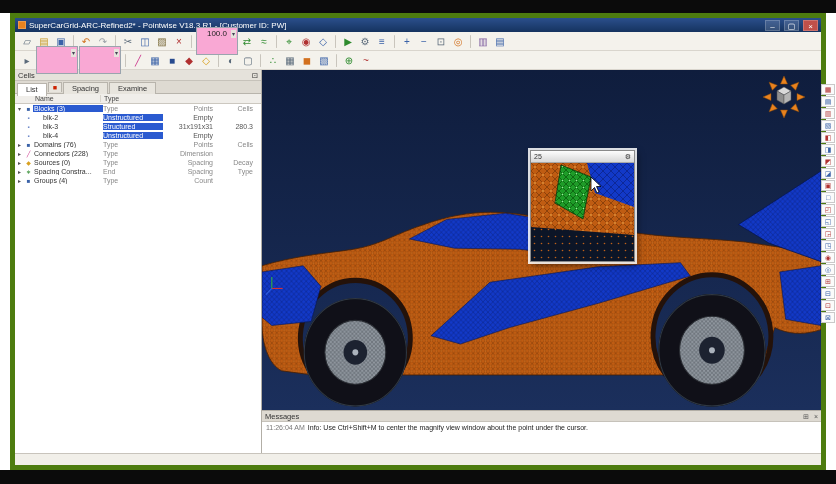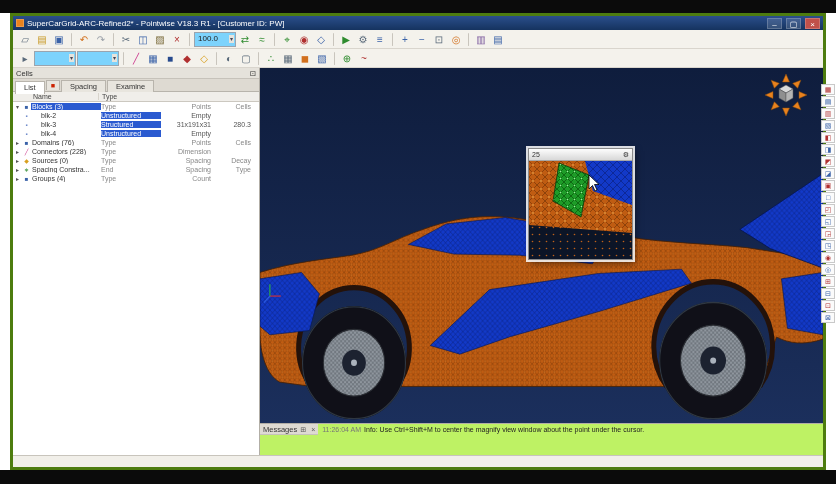--- a/index.html
+++ b/index.html
@@ -1,43 +1,43 @@
 <!DOCTYPE html>
 <html style="--titlebar-top: #2b4f8c; --titlebar-bottom: #15335f; --viewport-top: #0f1d3d; --viewport-bottom: #1b2f5c; --mesh-orange: #bf5c12; --mesh-blue: #1239c8; --mesh-green: #1e9c28; --selection: #2a5ad0;"><head>
 <meta charset="utf-8">
 <style>
   *{box-sizing:border-box;margin:0;padding:0}
   html,body{width:836px;height:484px;overflow:hidden}
   body{background:#0b0b0b;position:relative;font-family:"Liberation Sans",sans-serif}
   .whitebg{position:absolute;left:0;top:13px;width:836px;height:457px;background:#ffffff}
 
   .app{position:absolute;left:10px;top:13px;width:816px;height:457px;background:#f1efe9;
-       border:3px solid #4d7c0f;display:flex;flex-direction:column}
+       border:5px solid #4d7c0f;display:flex;flex-direction:column}
 
   
   .titlebar{height:14px;background:linear-gradient(var(--titlebar-top,#2b4f8c),var(--titlebar-bottom,#15335f));
             color:#fff;font-size:8px;display:flex;align-items:center;padding:0 3px;gap:3px;flex:0 0 auto}
   .appicon{width:8px;height:8px;background:#e8821e;border:1px solid #fff3;flex:0 0 auto}
   .title{flex:1;white-space:nowrap;overflow:hidden}
   .wbtn{width:15px;height:11px;font-size:8px;line-height:11px;text-align:center;color:#fff;
         background:#ffffff22;border:1px solid #ffffff33;margin-left:1px}
   .wbtn.close{background:#c0504a}
 
   
   .menubar{height:13px;background:#f4f2ec;display:flex;align-items:center;font-size:9px;color:#222;
            padding-left:4px;border-bottom:1px solid #dedad2;flex:0 0 auto}
   .mi{padding:0 5px}
 
   
   .tb{height:19px;background:#f4f2ec;border-bottom:1px solid #d9d5cd;display:flex;align-items:center;
       padding:0 4px;gap:1px;flex:0 0 auto}
   .titem{width:16px;height:15px;font-size:10px;line-height:15px;text-align:center;border-radius:2px;cursor:default}
   .titem.sep{width:1px;height:13px;background:#c9c5bd;margin:0 3px;padding:0}
-  .titem.combo{width:42px;height:15px;background:#7dd3fc;border:1px solid #9aa4ae;font-size:8px;color:#222;
-               line-height:11px;text-align:left;padding:0 10px 0 3px;position:relative;border-radius:0}
+  .titem.combo{width:42px;height:28px;background:#f9a8d4;border:1px solid #9aa4ae;font-size:8px;color:#222;
+               line-height:11px;text-align:right;padding:0 10px 0 3px;position:relative;border-radius:0}
   .titem.combo::after{content:"▾";position:absolute;right:1px;top:2px;font-size:6px;color:#445;
                       background:#e6e3dc;padding:0 1px;line-height:8px}
 
   
   .main{flex:1;display:flex;min-height:0}
   .leftpanel{width:247px;background:#fff;border-right:1px solid #b2aea6;display:flex;flex-direction:column;flex:0 0 auto}
   .phdr{height:11px;background:#e5e2db;border-bottom:1px solid #c6c2ba;display:flex;align-items:center;
         justify-content:space-between;font-size:7.5px;color:#333;padding:0 3px}
   .tabs{height:13px;background:#dedad2;display:flex;align-items:flex-start;padding:1px 2px 0 2px;border-bottom:1px solid #b8b4ac}
   .tab{font-size:7.5px;padding:1px 8px;background:#e8e5de;border:1px solid #b8b4ac;border-bottom:none;
@@ -68,21 +68,21 @@
   .orient{position:absolute;top:4px;right:14px}
 
   .magnify{position:absolute;left:268px;top:80px;width:105px;height:112px;background:#fff;
            border:1px solid #8a8a8a;box-shadow:0 0 0 2px rgba(255,255,255,.85),2px 3px 7px rgba(0,0,0,.55);
            display:flex;flex-direction:column}
   .maghdr{height:12px;background:linear-gradient(#fdfdfd,#d8d8d8);border-bottom:1px solid #a8a8a8;
           display:flex;align-items:center;justify-content:space-between;padding:0 3px;font-size:7px;color:#333}
   .magbody{flex:1;display:block}
   .cursor{position:absolute;left:328px;top:106px;z-index:10}
 
-  .messages{height:32px;border-top:1px solid #b2aea6;display:flex;background:#bef264}
+  .messages{height:43px;border-top:1px solid #b2aea6;display:flex;flex-direction:column;background:#ffffff}
   .msghdr{height:11px;background:#dedad2;border-bottom:1px solid #c6c2ba;display:flex;align-items:center;
           justify-content:space-between;font-size:7.5px;color:#333;padding:0 3px}
   .msghdr .hic{font-size:7px;color:#555;margin-left:3px}
   .msgbody{flex:1;font-size:7px;color:#222;padding:2px 4px}
   .mtime{color:#777;margin-right:3px}
 
   .statusbar{height:12px;background:#f1efe9;border-top:1px solid #c8c4bc;flex:0 0 auto}
 
   
   .rightbar{position:absolute;left:821px;top:84px;width:14px;display:flex;flex-direction:column;gap:1px}

